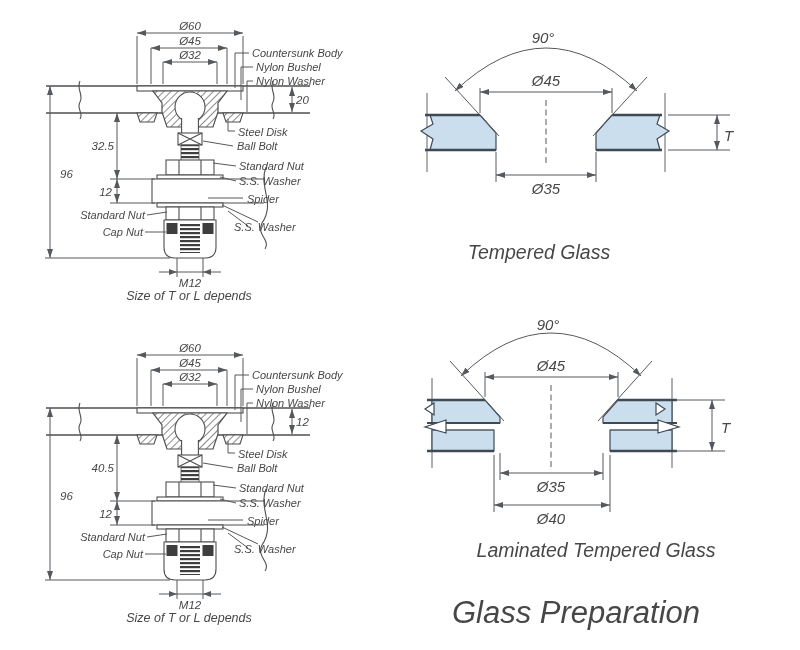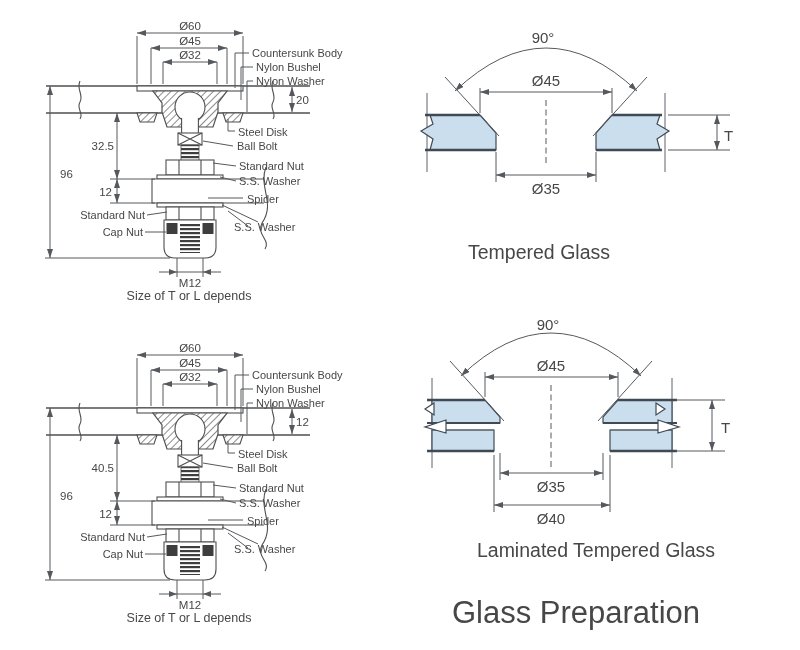--- a/index.html
+++ b/index.html
@@ -1,16 +1,16 @@
 <!DOCTYPE html>
 <html><head>
 <meta charset="utf-8">
 <style>
   html,body{margin:0;padding:0;background:#ffffff;}
-  #stage{position:relative;width:800px;height:650px;background:#ffffff;overflow:hidden;}
+  #stage{position:relative;width:800px;height:650px;background:#ffffff;overflow:hidden;font-style:italic;}
   svg{position:absolute;left:0;top:0;}
   text{fill:#474747;font-family:"Liberation Sans",sans-serif;}
   .t11{font-size:11px}.t115{font-size:11.5px}.t125{font-size:12.5px}
   .t15{font-size:15px}.t20{font-size:19.5px}.t32{font-size:31px}
   .mid{text-anchor:middle}.end{text-anchor:end}
   .ln{stroke:#4f4f4f;stroke-width:1.1;fill:none}
   .ln2{stroke:#4f4f4f;stroke-width:1.3;fill:none}
   .dim{stroke:#55595d;stroke-width:1;fill:none}
   .dash{stroke:#55595d;stroke-width:1;fill:none;stroke-dasharray:6 3.5}
   .thick{stroke:#3f4a55;stroke-width:2.6;fill:none}

